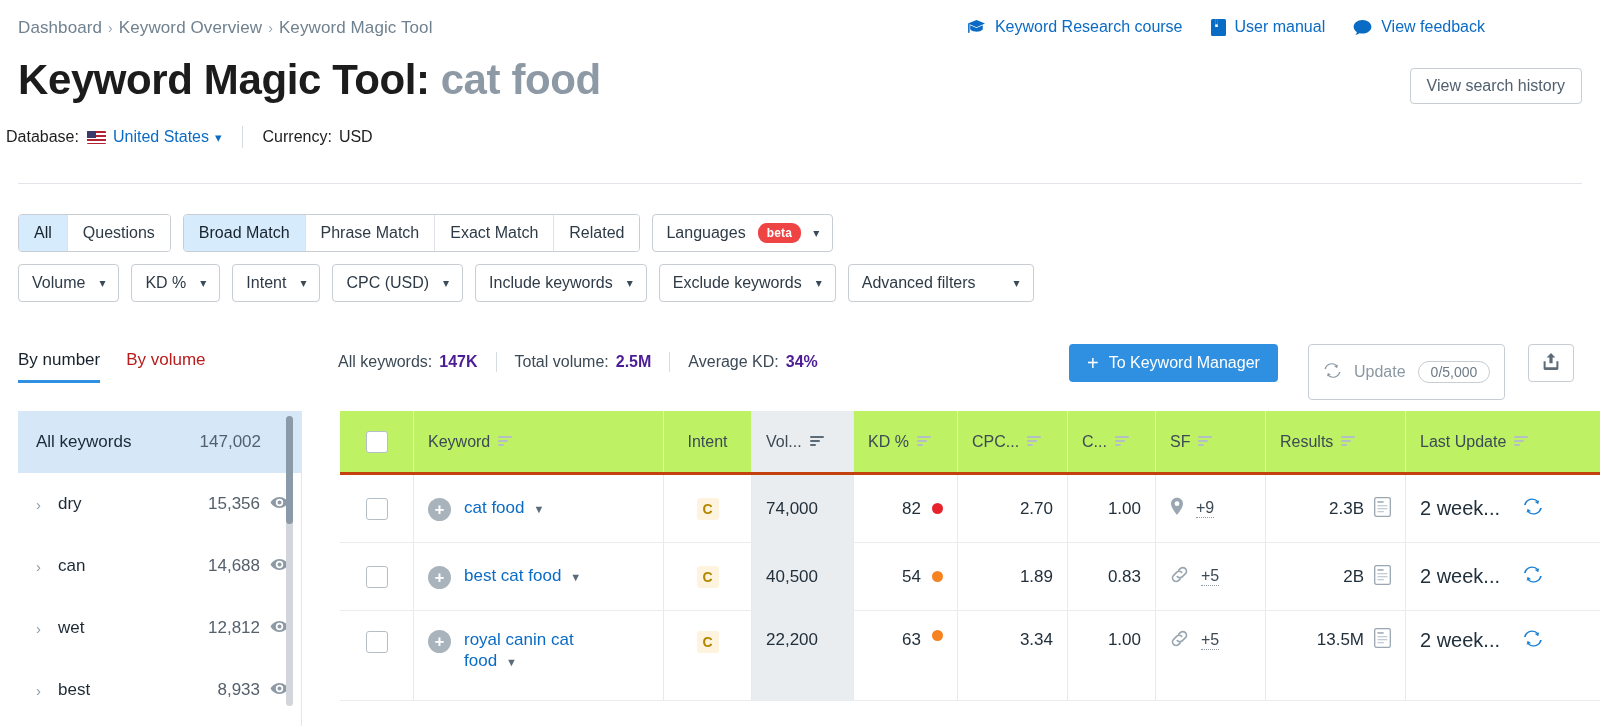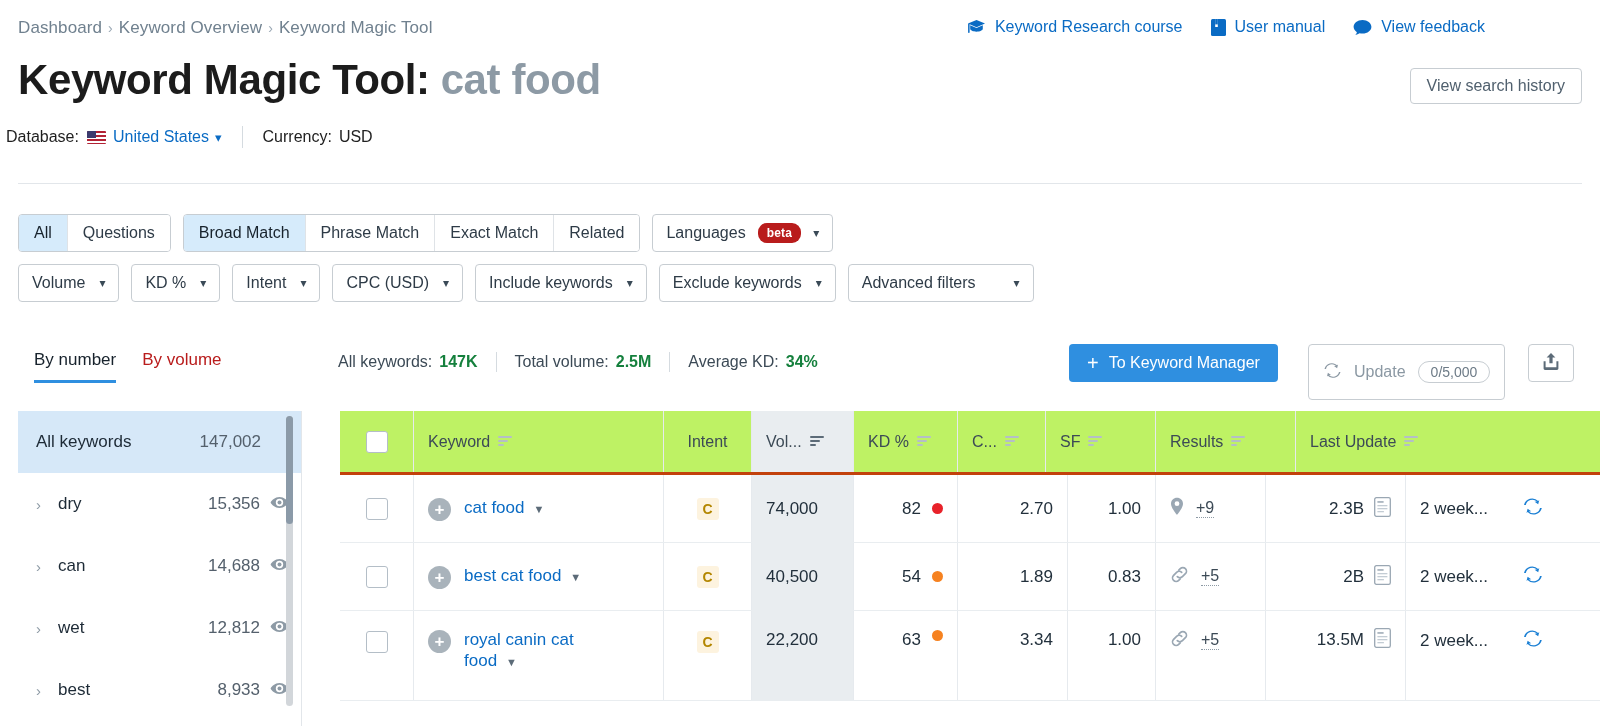--- a/index.html
+++ b/index.html
@@ -69,36 +69,36 @@
     background: #fff; cursor: pointer; border-right: 1px solid #dfe3e7; white-space: nowrap;
   }
   .seg .opt:last-child { border-right: none; }
   .seg .opt.active { background: #d6ebfb; color: #17222c; }
   .dropbox {
     display: flex; align-items: center; gap: 12px; height: 38px; padding: 0 13px;
     border: 1px solid #c7cdd2; border-radius: 4px; background: #fff;
     font-size: 16px; color: #2e3b47; cursor: pointer; white-space: nowrap;
   }
   .badge-beta {
-    background: #b91c1c; color: #fff; border-radius: 9px; font-size: 12px; font-weight: bold;
+    background: #ef4444; color: #fff; border-radius: 9px; font-size: 12px; font-weight: bold;
     padding: 3px 9px; letter-spacing: .2px;
   }
   .caret { color: #3a4a57; font-size: 12px; line-height: 1; }
 
   
   .filters2 { position: absolute; left: 18px; top: 264px; display: flex; align-items: flex-start; gap: 12px; }
   .filters2 .dropbox { gap: 14px; }
 
   
-  .tabs-bynum { position: absolute; left: 18px; top: 350px; display: flex; gap: 26px; font-size: 17px; margin-left: 16px; }
+  .tabs-bynum { position: absolute; left: 18px; top: 350px; display: flex; gap: 26px; font-size: 17px; }
   .bntab { color: #b91c1c; cursor: pointer; padding-bottom: 10px; }
   .bntab.active { color: #17222c; border-bottom: 3px solid #2f8fe0; }
 
   .stats { position: absolute; left: 338px; top: 352px; display: flex; align-items: center; font-size: 16px; color: #3c4a56; }
-  .stats b { color: #15803d; }
+  .stats b { color: #4c1d95; }
   .stats .sp { width: 1px; height: 20px; background: #d5dbe0; margin: 0 18px; }
 
   .btn-km {
     position: absolute; left: 1069px; top: 344px; height: 38px;
     display: flex; align-items: center; gap: 10px; padding: 0 18px;
     background: #2f8fe0; color: #fff; border: none; border-radius: 4px;
     font-size: 16px; cursor: pointer; font-family: inherit;
   }
   .btn-update {
     position: absolute; left: 1308px; top: 344px; height: 56px;
@@ -162,21 +162,21 @@
   .intent-tag {
     background: #fdf3df; color: #b38600; font-size: 14px; font-weight: bold;
     width: 22px; height: 22px; border-radius: 3px; display: flex; align-items: center; justify-content: center;
   }
   .dot { width: 11px; height: 11px; border-radius: 50%; display: inline-block; margin-left: 11px; }
   .val { font-size: 17px; color: #22303c; }
   .sf-wrap { display: flex; align-items: center; gap: 12px; }
   .sf-plus { color: #3c4a56; font-size: 16px; border-bottom: 1px dotted #8d9aa5; cursor: pointer; }
   .res-wrap { display: flex; align-items: center; gap: 10px; }
   .upd-wrap { display: flex; align-items: center; justify-content: space-between; width: 100%; }
-  .upd-txt { color: #22303c; font-size: 17px; }
+  .upd-txt { color: #22303c; font-size: 20px; }
   .sort-ico { flex: none; }
 </style>
 </head>
 <body>
 
 <div class="page">
 
   <div class="breadcrumb">
     <span class="crumb">Dashboard</span>
     <span class="crumb-sep">›</span>
@@ -393,20 +393,28 @@
             </svg></span>
       </div>
       <div class="th c-kd">
         <span>KD %</span>
         <span class="sort-ico"><svg width="15" height="12" viewBox="0 0 15 12">
               <rect x="0" y="1" width="14" height="2" rx="1" fill="#b4bec7"></rect>
               <rect x="0" y="5" width="10" height="2" rx="1" fill="#b4bec7"></rect>
               <rect x="0" y="9" width="6" height="2" rx="1" fill="#b4bec7"></rect>
             </svg></span>
       </div>
+      <div class="th c-cpc">
+        <span>CPC...</span>
+        <span class="sort-ico"><svg width="15" height="12" viewBox="0 0 15 12">
+              <rect x="0" y="1" width="14" height="2" rx="1" fill="#b4bec7"></rect>
+              <rect x="0" y="5" width="10" height="2" rx="1" fill="#b4bec7"></rect>
+              <rect x="0" y="9" width="6" height="2" rx="1" fill="#b4bec7"></rect>
+            </svg></span>
+      </div>
       <div class="th c-com">
         <span>C...</span>
         <span class="sort-ico"><svg width="15" height="12" viewBox="0 0 15 12">
               <rect x="0" y="1" width="14" height="2" rx="1" fill="#b4bec7"></rect>
               <rect x="0" y="5" width="10" height="2" rx="1" fill="#b4bec7"></rect>
               <rect x="0" y="9" width="6" height="2" rx="1" fill="#b4bec7"></rect>
             </svg></span>
       </div>
       <div class="th c-sf">
         <span>SF</span>

